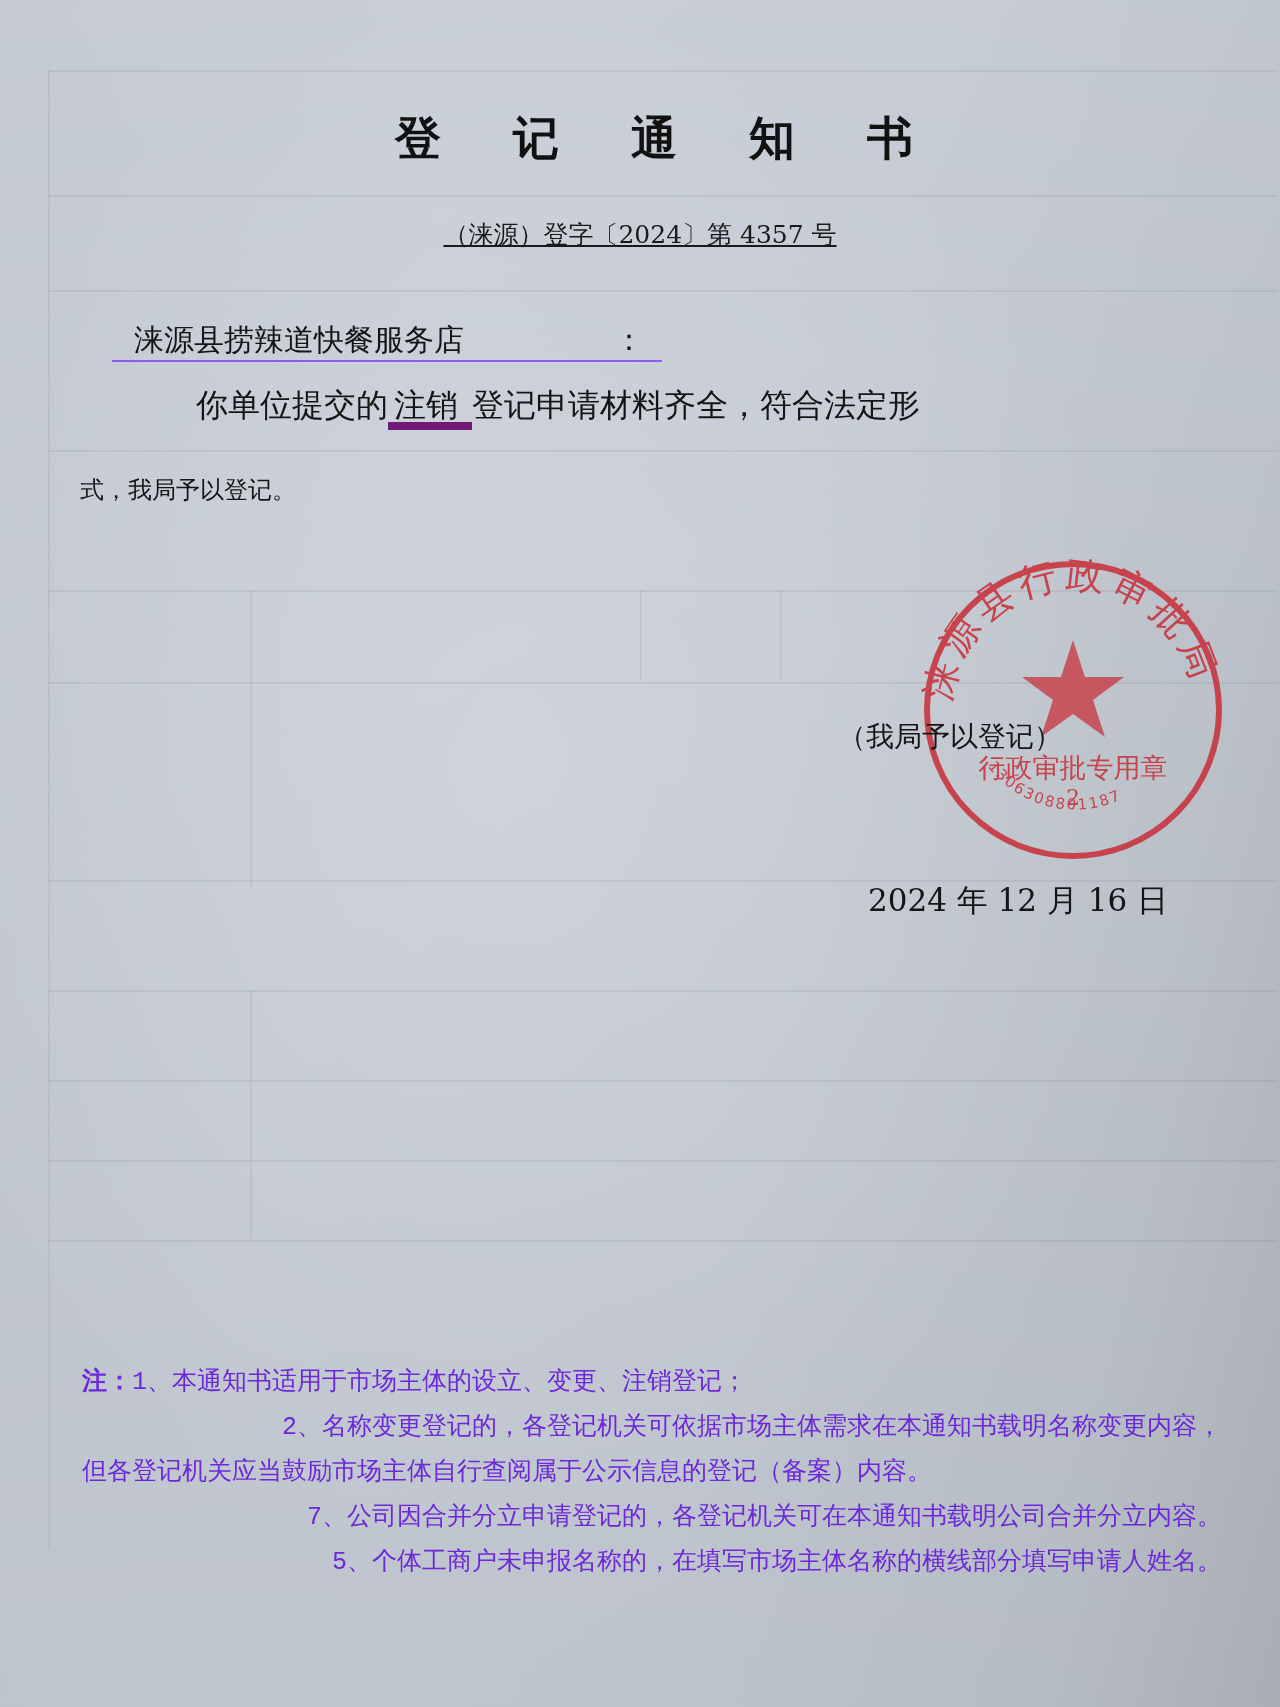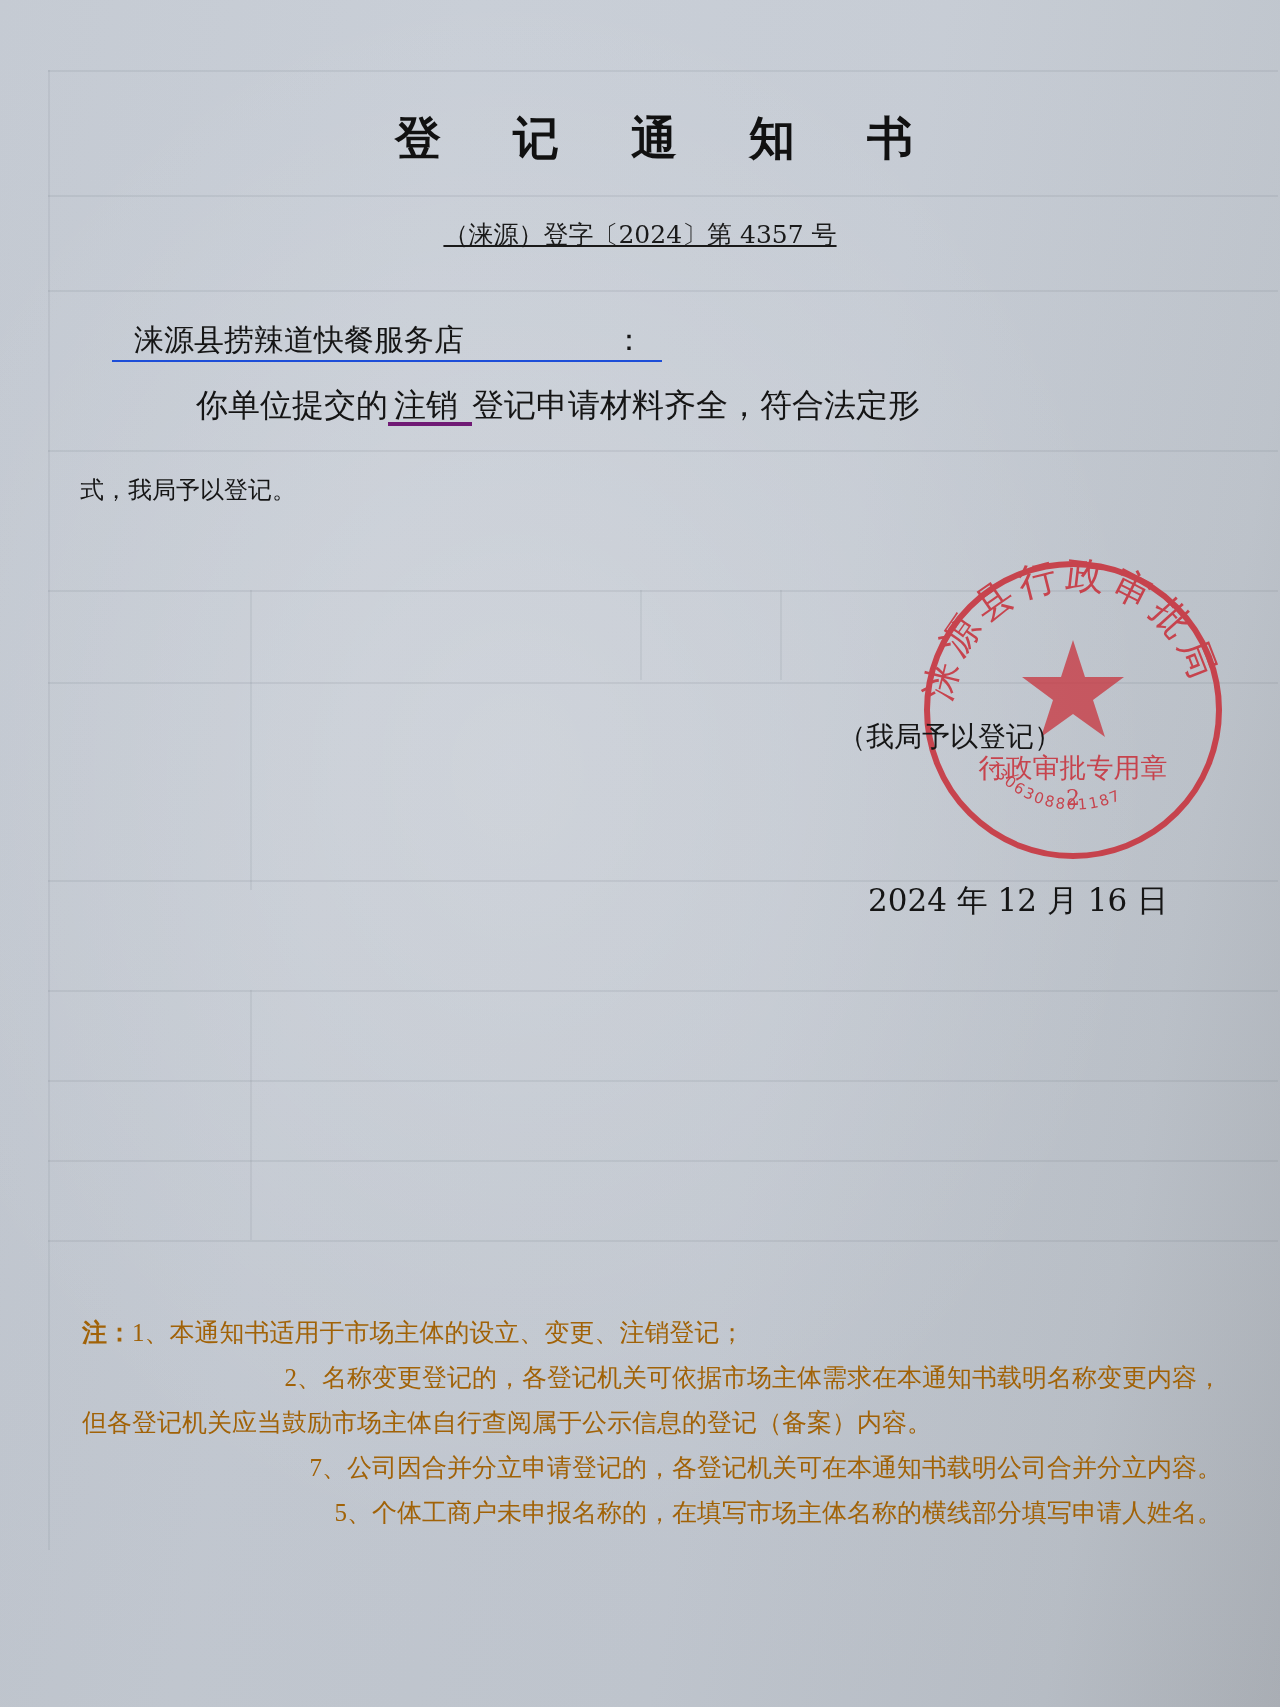--- a/index.html
+++ b/index.html
@@ -52,39 +52,39 @@
       font-size: 25px;
       color: #1a1a1a;
       text-decoration: underline;
     }
     .recipient {
       position: absolute;
       left: 112px;
       top: 322px;
       width: 550px;
       font-size: 30px;
-      border-bottom: 2px solid #1d4ed8;
+      border-bottom: 2px solid #8b5cf6;
       padding-left: 22px;
       padding-bottom: 2px;
       box-sizing: border-box;
       height: 40px;
       line-height: 36px;
     }
     .recipient .colon { position: absolute; right: 18px; top: 0; }
     .body-line1 {
       position: absolute;
       left: 196px;
       top: 385px;
       font-size: 32px;
       line-height: 40px;
       white-space: nowrap;
     }
     .body-line1 .fill {
       display: inline-block;
-      border-bottom: 4px solid #701a75;
+      border-bottom: 8px solid #701a75;
       padding: 0 14px 0 6px;
       line-height: 34px;
     }
     .body-line2 {
       position: absolute;
       left: 80px;
       top: 470px;
       font-size: 24px;
       line-height: 40px;
       white-space: nowrap;
@@ -111,26 +111,26 @@
       position: absolute;
       left: 868px;
       top: 880px;
       font-size: 31px;
       white-space: nowrap;
     }
 
     .notes {
       position: absolute;
       left: 82px;
-      top: 1310px;
+      top: 1360px;
       width: 1140px;
       font-size: 25px;
       line-height: 45px;
-      color: #a16207;
-      font-family: Liberation Serif, serif;
+      color: #6d28d9;
+      font-family: Liberation Mono, monospace;
     }
     .notes .row { white-space: nowrap; }
     .notes .indent { padding-left: 58px; text-align: right; }
     .notes .label { font-weight: bold; }
   </style>
 </head>
 <body>
 
 <div class="paper-shade"></div>
 

